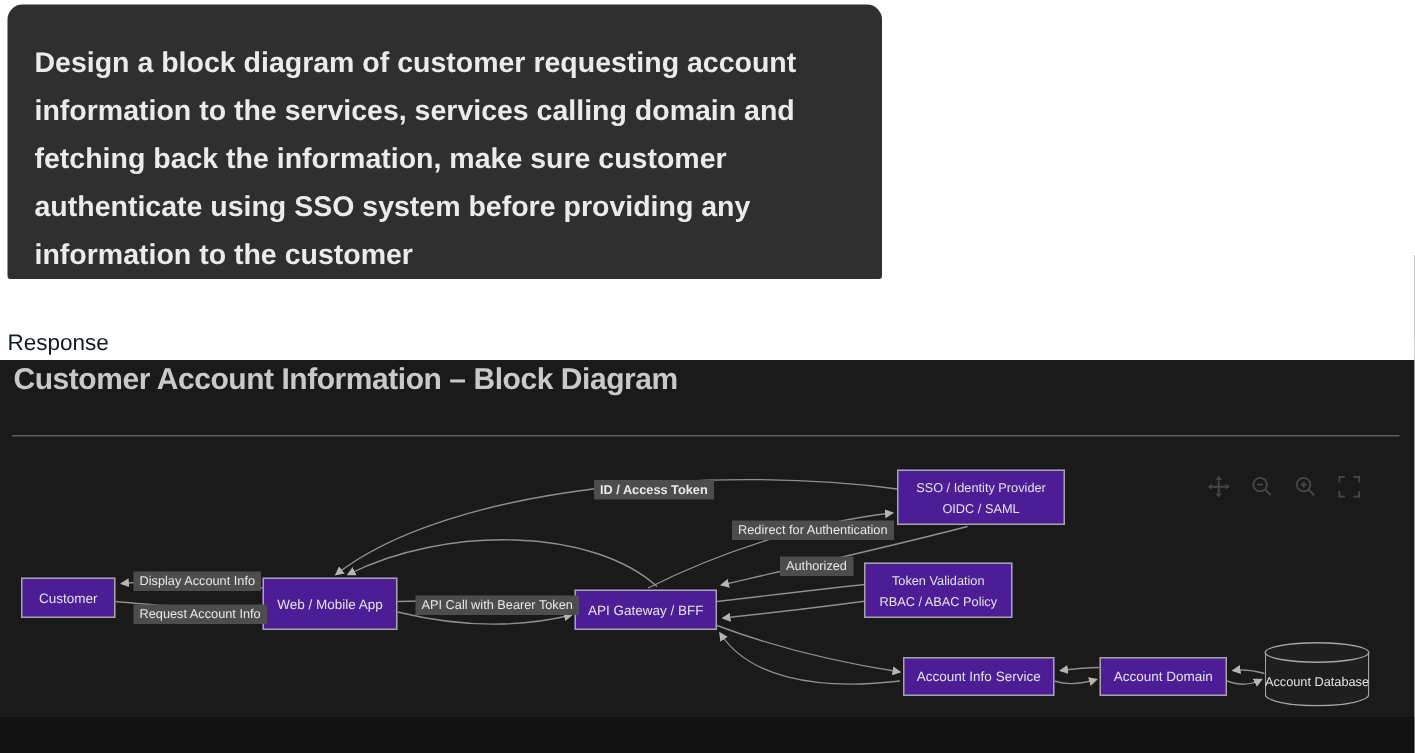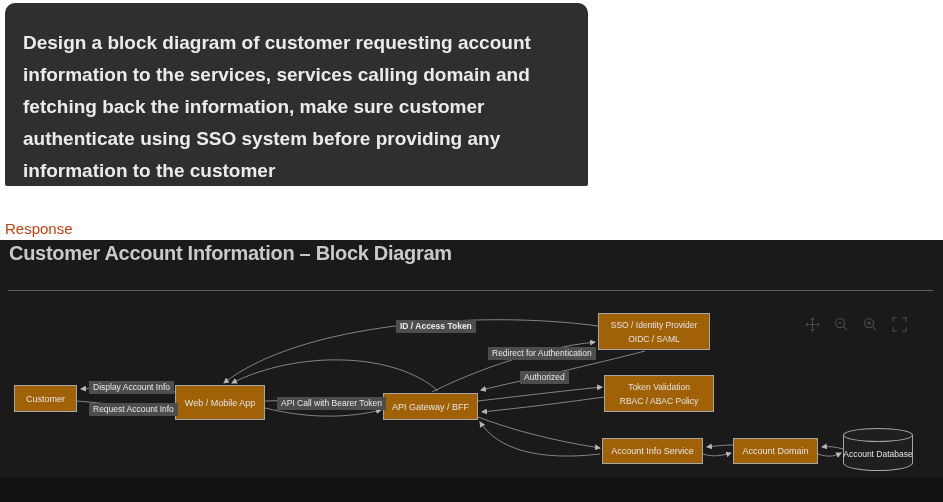--- a/index.html
+++ b/index.html
@@ -6,38 +6,38 @@
   html,body { width:943px; height:502px; background:#ffffff; overflow:hidden;
               font-family:"Liberation Sans", sans-serif; position:relative; }
 
   
   .prompt-card { position:absolute; left:5px; top:3px; width:583px; height:183px;
                  background:#2f2f2f; border-radius:10px 10px 2px 2px;font-weight:bold; }
   .prompt-text { position:absolute; left:18px; top:24px; width:545px;
                  color:#ebebeb; font-size:19px; line-height:32px; }
 
   
-  .response-label { position:absolute; left:5px; top:220px; color:#c2410c; font-size:15px;text-align:right; }
+  .response-label { position:absolute; left:5px; top:220px; color:#0f172a; font-size:15px;text-align:right; }
 
   
   .diagram-panel { position:absolute; left:0; top:240px; width:943px; height:262px;
                    background:#1a1a1a; }
   .diagram-title { position:absolute; left:9px; top:2px; color:#c9c9c9;
                    font-size:20px; font-weight:bold; letter-spacing:-0.3px; white-space:nowrap; }
   .title-rule { position:absolute; left:8px; top:50px; width:925px; height:1px; background:#5e5e5e; }
 
   
   .canvas-toolbar { position:absolute; left:803px; top:75px; display:flex; gap:11px; }
   .tool-btn { width:18px; height:18px; display:flex; align-items:center; justify-content:center; cursor:pointer; }
   .tool-btn svg { width:17px; height:17px; }
   .tool-stroke { stroke:#474747; stroke-width:1.3; fill:none; }
   .tool-fill   { fill:#474747; }
 
   
-  .node { position:absolute; background:#a16207; border:1px solid #a6a6a6;
+  .node { position:absolute; background:#4c1d95; border:1px solid #a6a6a6;
           color:#e3e3e3; display:flex; flex-direction:column; align-items:center;
           justify-content:center; text-align:center; font-size:9px; line-height:14px;
           white-space:nowrap; }
   .node span { pointer-events:none; }
 
   
   .db-node { position:absolute; background:transparent; border:none; }
   .db-top  { position:absolute; left:0; right:0; top:0; height:14px;
              border:1px solid #a6a6a6; border-radius:50%; background:#1f1f1f; z-index:1; }
   .db-body { position:absolute; left:0; right:0; top:7px; bottom:0; background:#1f1f1f;
@@ -129,21 +129,21 @@
   <div class="node" style="left:175px; top:145px; width:90px; height:35px;">
     <span>Web / Mobile App</span>
   </div>
   <div class="node" style="left:383px; top:153px; width:95px; height:27px;">
     <span>API Gateway / BFF</span>
   </div>
   <div class="node" style="left:598px; top:73px; width:112px; height:37px; font-size:8.5px;">
     <span>SSO / Identity Provider</span>
     <span>OIDC / SAML</span>
   </div>
-  <div class="node" style="left:604px; top:135px; width:110px; height:37px; font-size:8.5px;">
+  <div class="node" style="left:576px; top:135px; width:99px; height:37px; font-size:8.5px;">
     <span>Token Validation</span>
     <span>RBAC / ABAC Policy</span>
   </div>
   <div class="node" style="left:602px; top:198px; width:101px; height:26px;">
     <span>Account Info Service</span>
   </div>
   <div class="node" style="left:733px; top:198px; width:85px; height:26px;">
     <span>Account Domain</span>
   </div>
   <div class="node db-node" style="left:843px; top:188px; width:70px; height:43px;border-radius:21px;">

